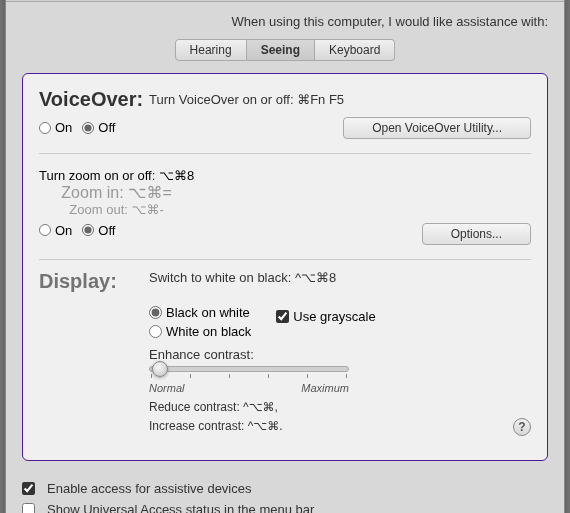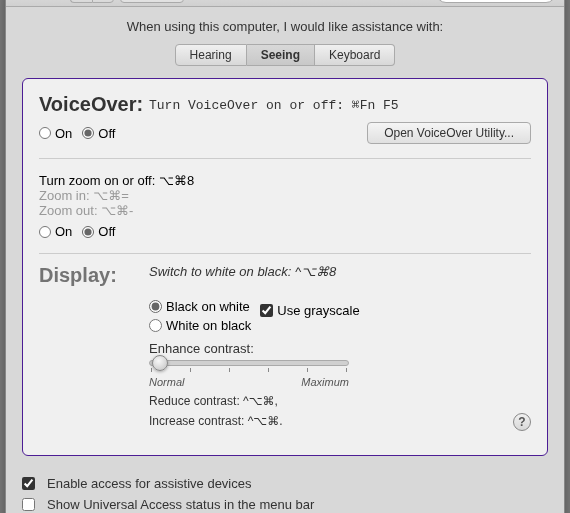--- a/index.html
+++ b/index.html
@@ -128,21 +128,21 @@
     }
 
     .content {
       padding: 12px 16px;
     }
 
     .top-label {
       font-size: 13px;
       color: #333;
       margin-bottom: 10px;
-      text-align: center;
+      text-align: right;
     }
 
     .tabs {
       display: flex;
       justify-content: center;
       gap: 0;
       margin-bottom: 12px;
     }
 
     .tab {
@@ -185,21 +185,20 @@
       font-size: 20px;
       font-weight: bold;
       color: #333;
       min-width: 110px;
     }
 
     .section-description {
       font-size: 13px;
       color: #333;
       padding-top: 4px;
-      font-family: Liberation Mono, monospace;
     }
 
     .radio-group {
       display: flex;
       align-items: center;
       gap: 10px;
       margin-left: 0;
     }
 
     .radio-item {
@@ -212,41 +211,42 @@
     .radio-input {
       width: 12px;
       height: 12px;
       cursor: pointer;
     }
 
     .btn-mac {
       background: linear-gradient(to bottom, #f5f5f5, #e0e0e0);
       border: 1px solid #aaa;
       border-radius: 4px;
-      padding: 3px 16px;
+      padding: 3px 28px;
       font-size: 12px;
       cursor: pointer;
       color: #333;
       margin-left: auto;
     }
 
     .voiceover-row {
       display: flex;
       align-items: center;
     }
 
     
     .divider {
       height: 1px;
       background: #ccc;
       margin: 10px 0;
     }
 
     .zoom-desc-block {
       padding-top: 4px;
+      text-align: center;
     }
 
     .zoom-row {
       display: flex;
       align-items: flex-start;
     }
 
     .checkbox-item {
       display: flex;
       align-items: center;
@@ -367,21 +367,20 @@
     }
 
     .display-content {
       flex: 1;
     }
 
     .display-switch-text {
       font-size: 13px;
       color: #333;
       margin-bottom: 16px;
-      font-style: italic;
     }
 
     input[type="radio"] {
       accent-color: #666;
     }
 
     input[type="checkbox"] {
       accent-color: #333;
       width: 13px;
       height: 13px;
@@ -442,45 +441,46 @@
           <button class="btn-mac">Open VoiceOver Utility...</button>
         </div>
       </div>
 
       <div class="divider"></div>
 
       <div class="section">
         <div class="section-header">
           <div class="zoom-desc-block">
             <div>Turn zoom on or off: ⌥⌘8</div>
-            <div class="dim" style="color:#999;font-size:13px;">Zoom in: ⌥⌘=</div>
+            <div class="dim" style="color:#999;font-size:16px;">Zoom in: ⌥⌘=</div>
             <div class="dim" style="color:#999;font-size:13px;">Zoom out: ⌥⌘-</div>
           </div>
         </div>
         <div class="zoom-row">
           <div class="radio-group">
             <label class="radio-item">
               <input type="radio" name="zoom" class="radio-input" style="">
               <span>On</span>
             </label>
             <label class="radio-item">
               <input type="radio" name="zoom" class="radio-input" checked="" style="">
               <span>Off</span>
             </label>
           </div>
+          <button class="btn-mac">Options...</button>
         </div>
       </div>
 
       <div class="divider"></div>
 
       <div class="display-section-row">
         <span class="display-title">Display:</span>
         <div class="display-content">
           <div class="display-switch-text">Switch to white on black: ^⌥⌘8</div>
-          <div style="display:flex; gap: 9px; margin-top: 20px;">
+          <div style="display:flex; gap: 25px; margin-top: 20px;">
             <div>
               <label class="radio-item" style="margin-bottom:4px; display:flex; align-items:center; gap:4px;">
                 <input type="radio" name="display_color" checked="" style="">
                 <span>Black on white</span>
               </label>
               <label class="radio-item" style="display:flex; align-items:center; gap:4px;">
                 <input type="radio" name="display_color" style="">
                 <span>White on black</span>
               </label>
             </div>

